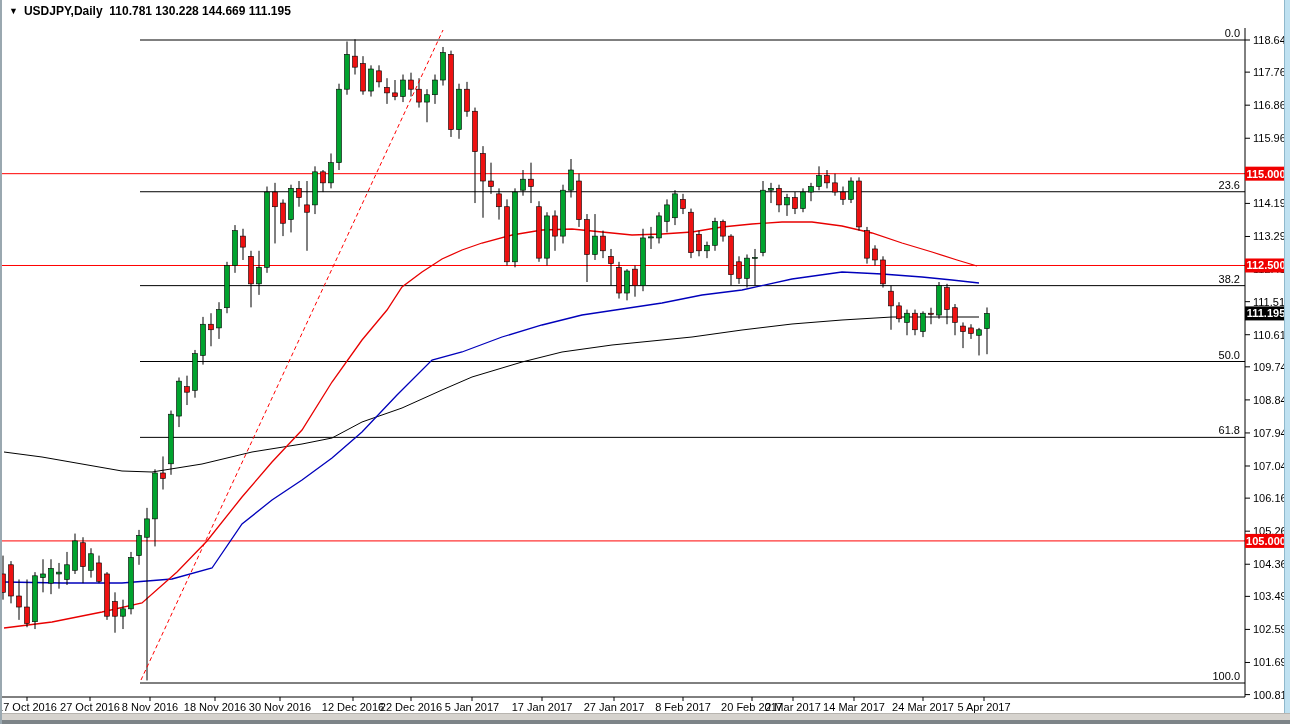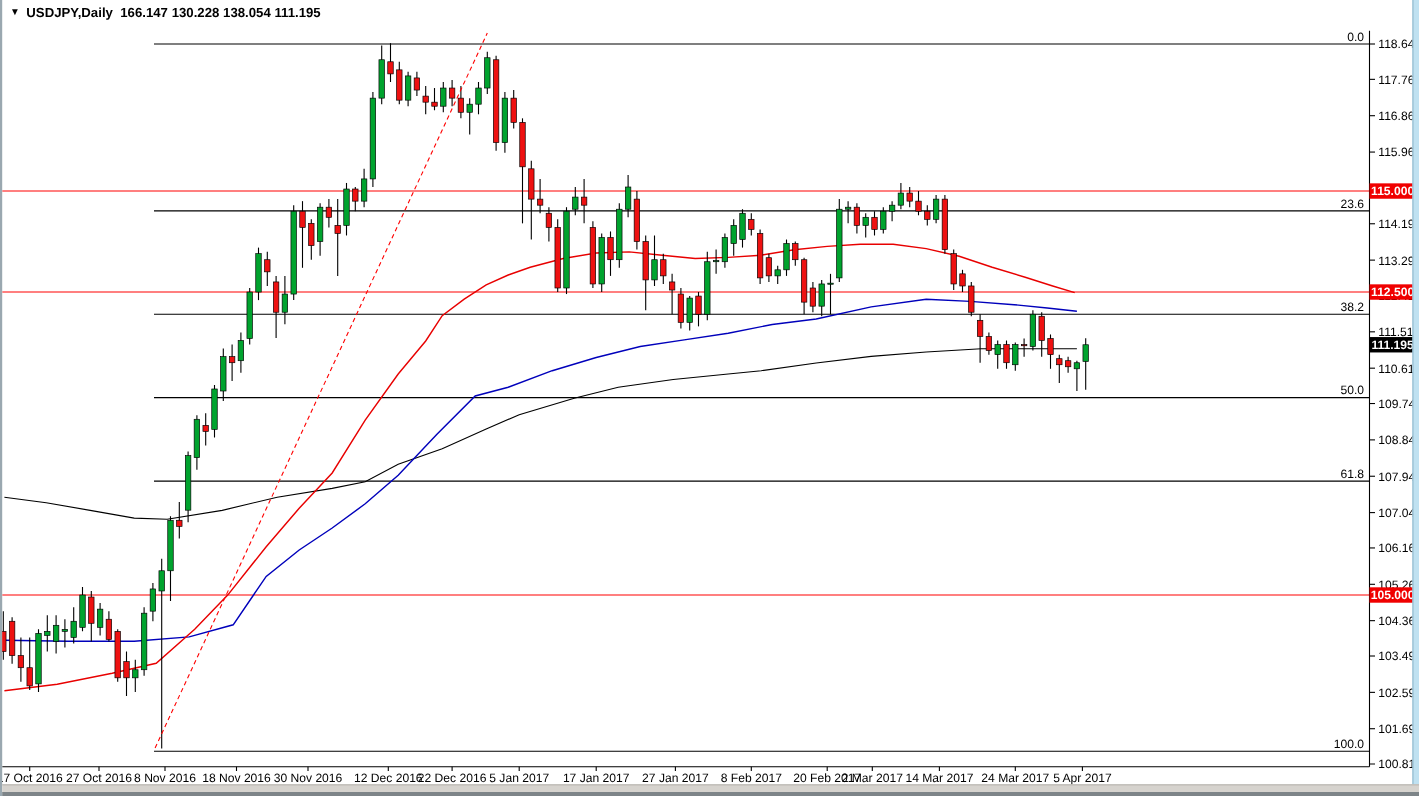--- a/index.html
+++ b/index.html
@@ -12,21 +12,21 @@
   .bottom-band1{position:absolute;left:0;top:713px;width:1290px;height:7px;background:#d6d3ce;border-top:1px solid #b8b5b0;}
   .bottom-band2{position:absolute;left:0;top:720px;width:1290px;height:4px;background:#7d8488;}
   .right-strip{position:absolute;left:1282px;top:0;width:8px;height:713px;background:#bfe1f1;border-left:1px solid #8fb8cc;}
   svg text{font-family:"Liberation Sans",sans-serif;}
 </style>
 </head>
 <body>
 
 <div class="frame">
   <div class="chart-title">
-    <span class="tri">▼</span><span>USDJPY,Daily</span>&nbsp;&nbsp;<span>166.147</span>&nbsp;<span>130.228</span>&nbsp;<span>138.054</span>&nbsp;<span>111.195</span>
+    <span class="tri">▼</span><span>USDJPY,Daily</span>&nbsp;&nbsp;<span>110.781</span>&nbsp;<span>130.228</span>&nbsp;<span>144.669</span>&nbsp;<span>111.195</span>
   </div>
 
   <svg id="chart" width="1290" height="724" viewBox="0 0 1290 724" style="position:absolute;left:0;top:0;">
       <g>
         <line x1="0" y1="173.67536" x2="1243" y2="173.67536" stroke="#ff0000" stroke-width="1"></line>
         <line x1="0" y1="265.48536" x2="1243" y2="265.48536" stroke="#ff0000" stroke-width="1"></line>
         <line x1="0" y1="540.91536" x2="1243" y2="540.91536" stroke="#ff0000" stroke-width="1"></line>
       </g>
       <g>
         <line x1="138" y1="40" x2="1243" y2="40" stroke="#000000" stroke-width="1"></line>

